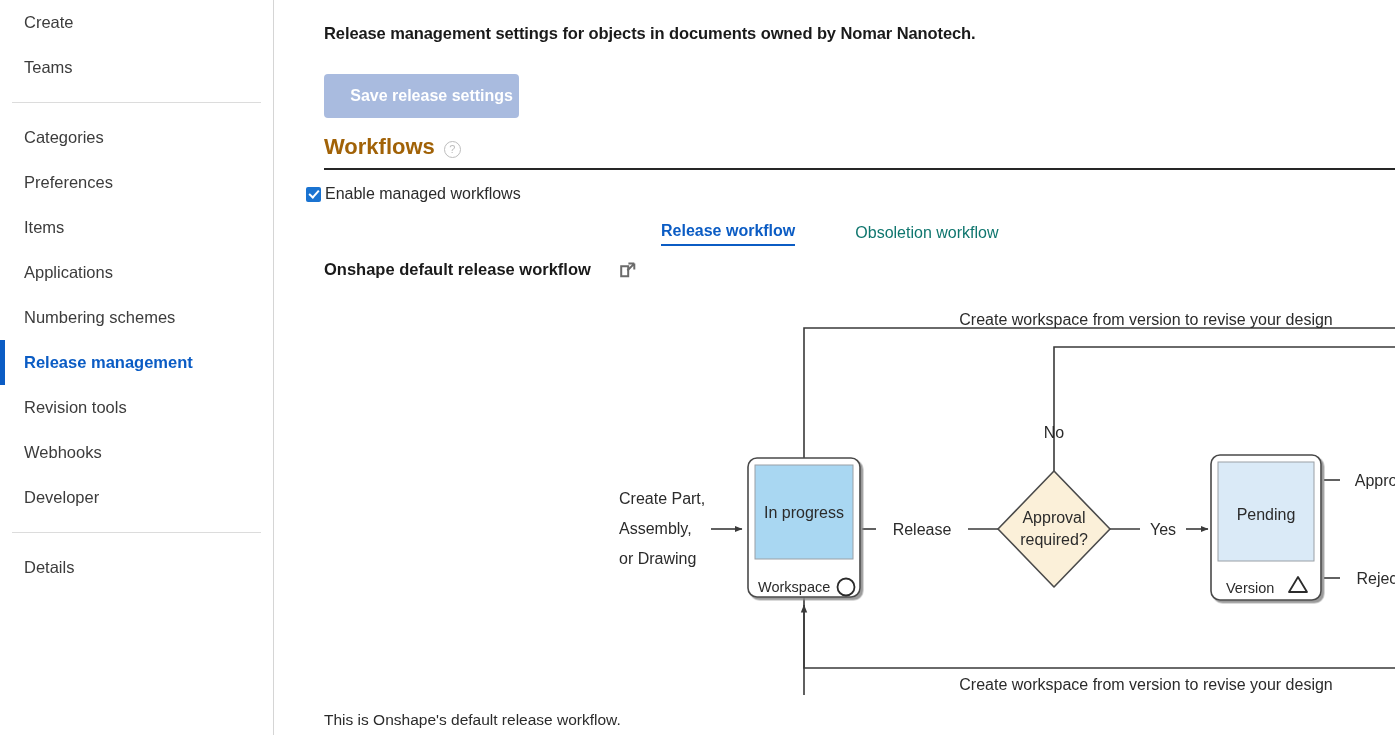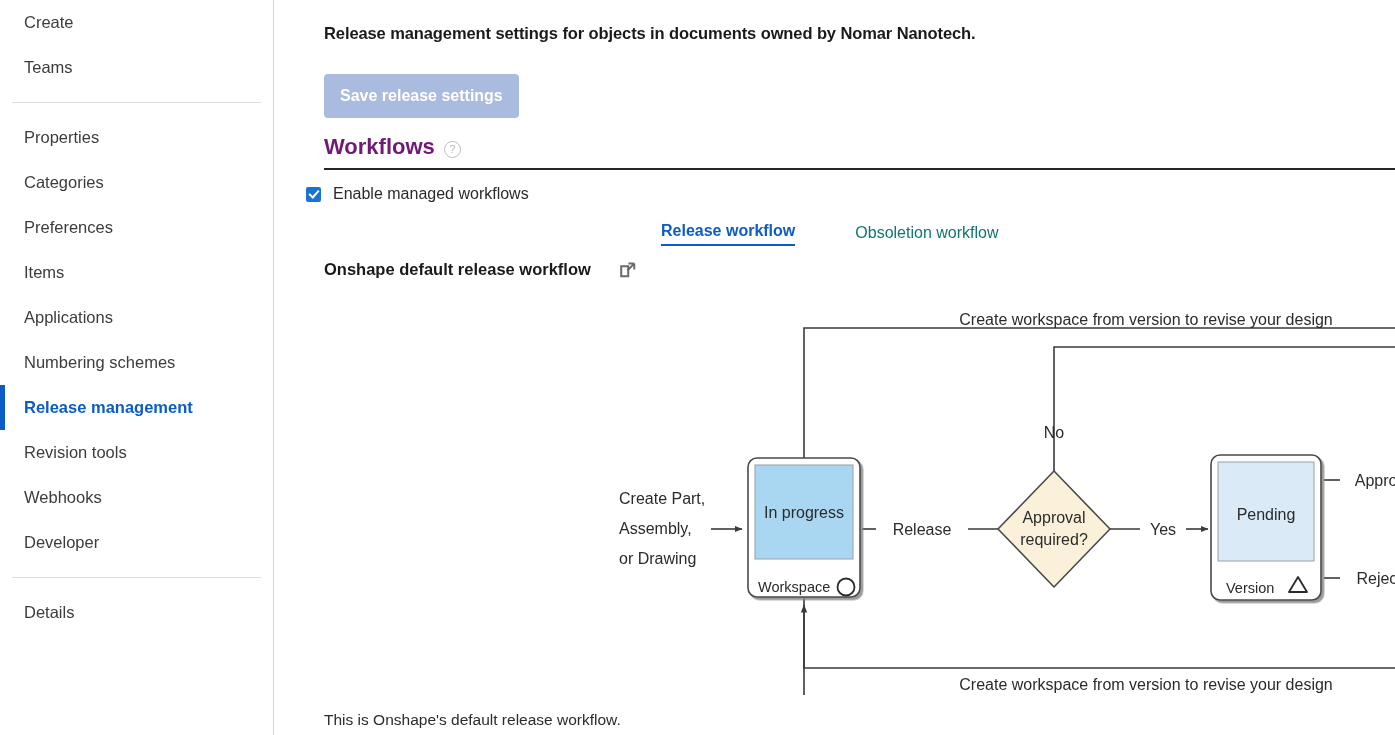--- a/index.html
+++ b/index.html
@@ -58,45 +58,45 @@
     letter-spacing: -0.1px;
   }
   #save-btn {
     position: absolute; left: 50px; top: 74px;
     width: 195px; height: 44px;
     background: #a9bbdf;
     color: #ffffff;
     border: none; border-radius: 4px;
     font-family: "Liberation Sans", sans-serif;
     font-size: 16px; font-weight: bold;
-    text-align: left; padding-left: 16px;
+    text-align: right; padding-left: 16px;
     cursor: pointer;
   }
   #workflows-head {
     position: absolute; left: 50px; top: 134px;
     display: flex; align-items: center; gap: 9px;
   }
   #workflows-head .h2 {
-    font-size: 22px; font-weight: bold; color: #701a75;
+    font-size: 22px; font-weight: bold; color: #a16207;
   }
   .help-icon {
     width: 17px; height: 17px; border-radius: 50%;
     border: 1.4px solid #bdbdbd; color: #bdbdbd;
     font-size: 11px; line-height: 14px; text-align: center;
     font-family: "Liberation Sans", sans-serif;
     cursor: pointer; margin-top: 4px;
   }
   #head-rule {
     position: absolute; left: 50px; top: 168px;
     width: 1071px; height: 1.5px; background: #262626;
   }
 
   #enable-row {
     position: absolute; left: 32px; top: 185px;
-    display: flex; align-items: center; gap: 12px;
+    display: flex; align-items: center; gap: 4px;
   }
   .cb {
     width: 15px; height: 15px;
     background: #1a73d1; border-radius: 2px;
     position: relative; cursor: pointer; flex: none;
   }
   .cb::after {
     content: "";
     position: absolute; left: 4.6px; top: 1.6px;
     width: 4px; height: 8px;
@@ -154,23 +154,20 @@
     <div class="nav-group">
       <div class="nav-item">
           <span>Create</span>
         </div>
       <div class="nav-item">
           <span>Teams</span>
         </div>
     </div>
     <div class="nav-sep"></div>
     <div class="nav-group">
-      <div class="nav-item">
-          <span>Properties</span>
-        </div>
       <div class="nav-item">
           <span>Categories</span>
         </div>
       <div class="nav-item">
           <span>Preferences</span>
         </div>
       <div class="nav-item">
           <span>Items</span>
         </div>
       <div class="nav-item">

